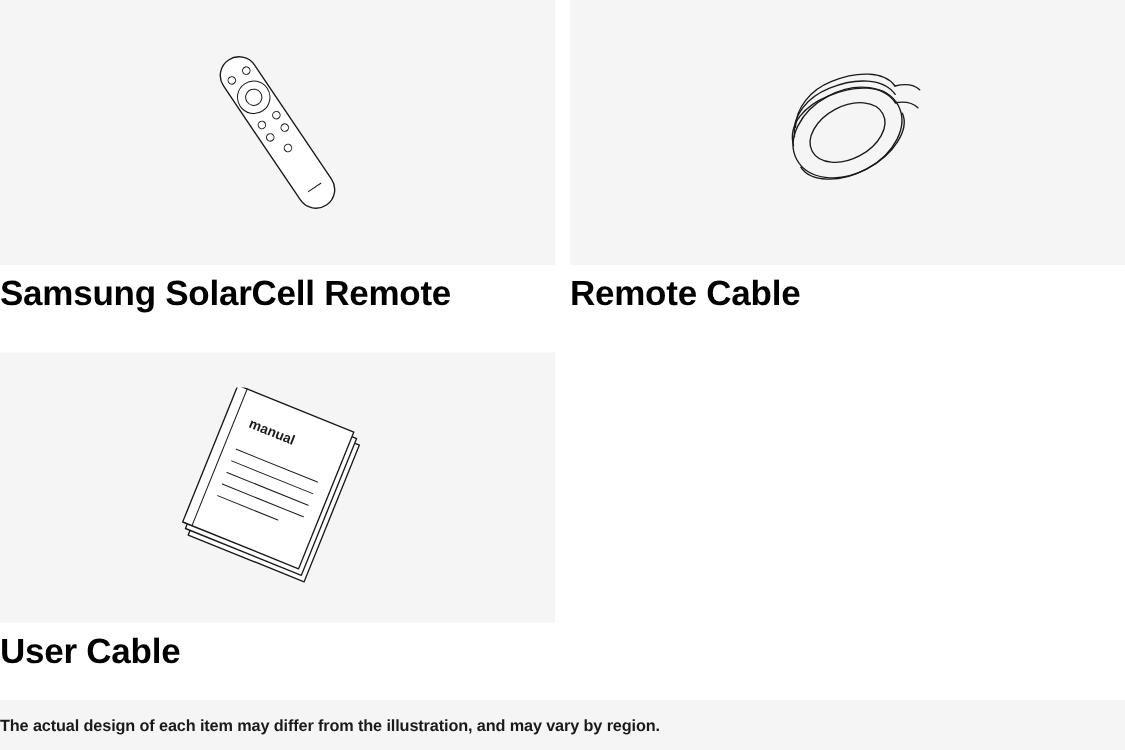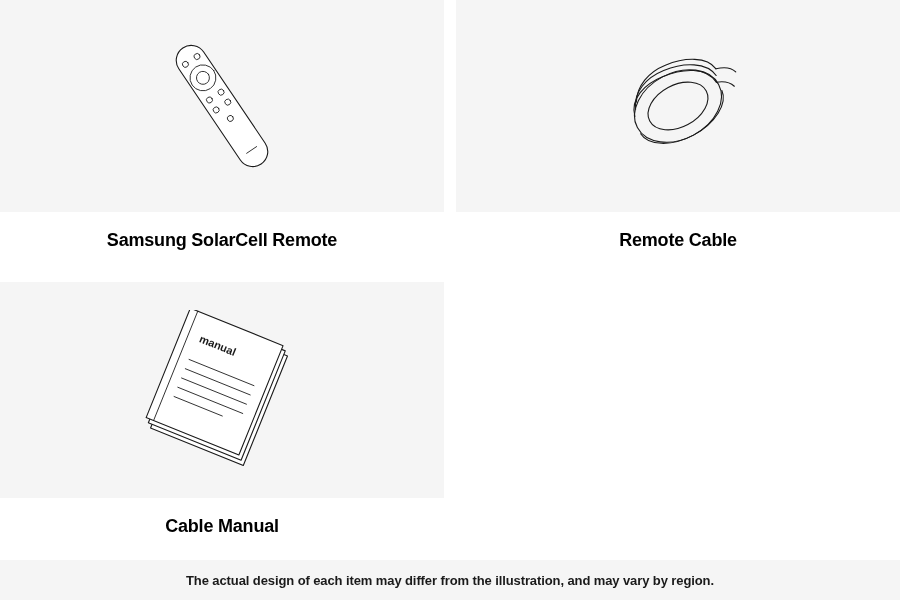--- a/index.html
+++ b/index.html
@@ -35,26 +35,26 @@
   }
 
   .item-image svg {
     position: absolute;
     left: 50%;
     top: 50%;
     transform: translate(-50%, -50%);
   }
 
   .item-caption {
-    text-align: center;
-    font-size: 18px;
+    text-align: left;
+    font-size: 28px;
     font-weight: bold;
     letter-spacing: -0.2px;
     color: #000000;
-    margin-top: 18px;
+    margin-top: 6px;
     line-height: 1.2;
   }
 
   
   #item-remote { left: 0px; top: 0px; width: 444px; }
   #item-remote .item-image { width: 444px; height: 212px; }
 
   #item-power { left: 456px; top: 0px; width: 444px; }
   #item-power .item-image { width: 444px; height: 212px; }
 
@@ -63,21 +63,21 @@
 
   .footer {
     position: absolute;
     left: 0;
     bottom: 0;
     width: 900px;
     height: 40px;
     background: #f5f5f5;
     display: flex;
     align-items: center;
-    justify-content: center;
+    justify-content: flex-start;
   }
   .footer-text {
     font-size: 13px;
     font-weight: bold;
     color: #1a1a1a;
     letter-spacing: -0.1px;
   }
 
   .stroke {
     fill: none;
@@ -164,20 +164,20 @@
           <text class="manual-word" x="60" y="44">manual</text>
 
           <line class="stroke-thin" x1="58" y1="64" x2="128" y2="64"></line>
           <line class="stroke-thin" x1="58" y1="74" x2="128" y2="74"></line>
           <line class="stroke-thin" x1="58" y1="84" x2="128" y2="84"></line>
           <line class="stroke-thin" x1="58" y1="94" x2="128" y2="94"></line>
           <line class="stroke-thin" x1="58" y1="104" x2="110" y2="104"></line>
         </g>
       </svg>
     </div>
-    <div class="item-caption">Cable Manual</div>
+    <div class="item-caption">User Cable</div>
   </div>
 
 </div>
 
 <div class="footer">
   <span class="footer-text">The actual design of each item may differ from the illustration, and may vary by region.</span>
 </div>
 
 </body></html>

